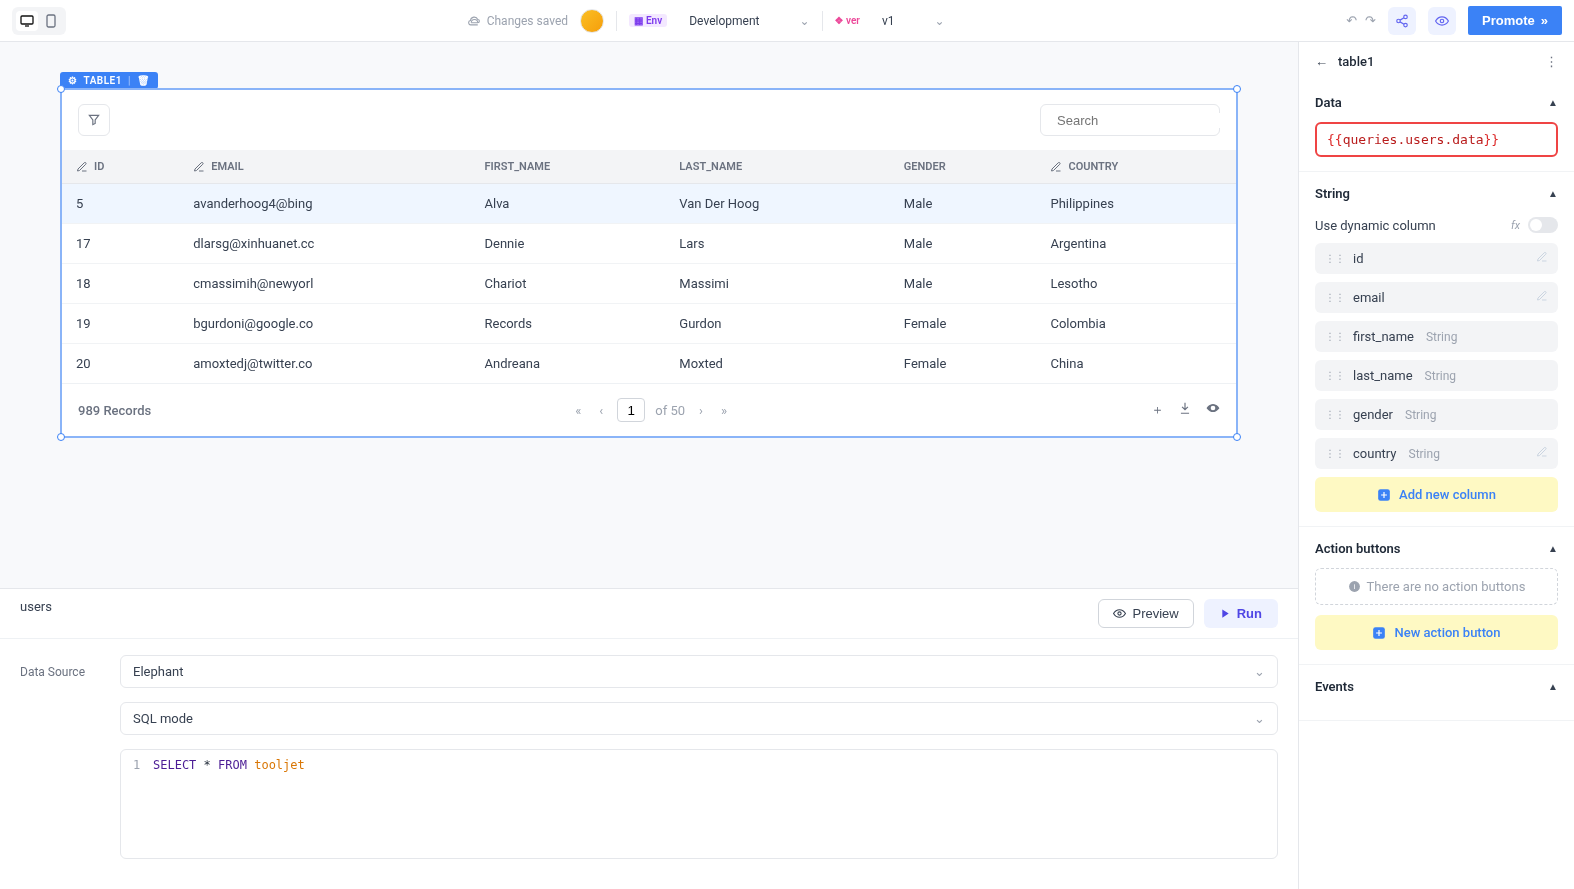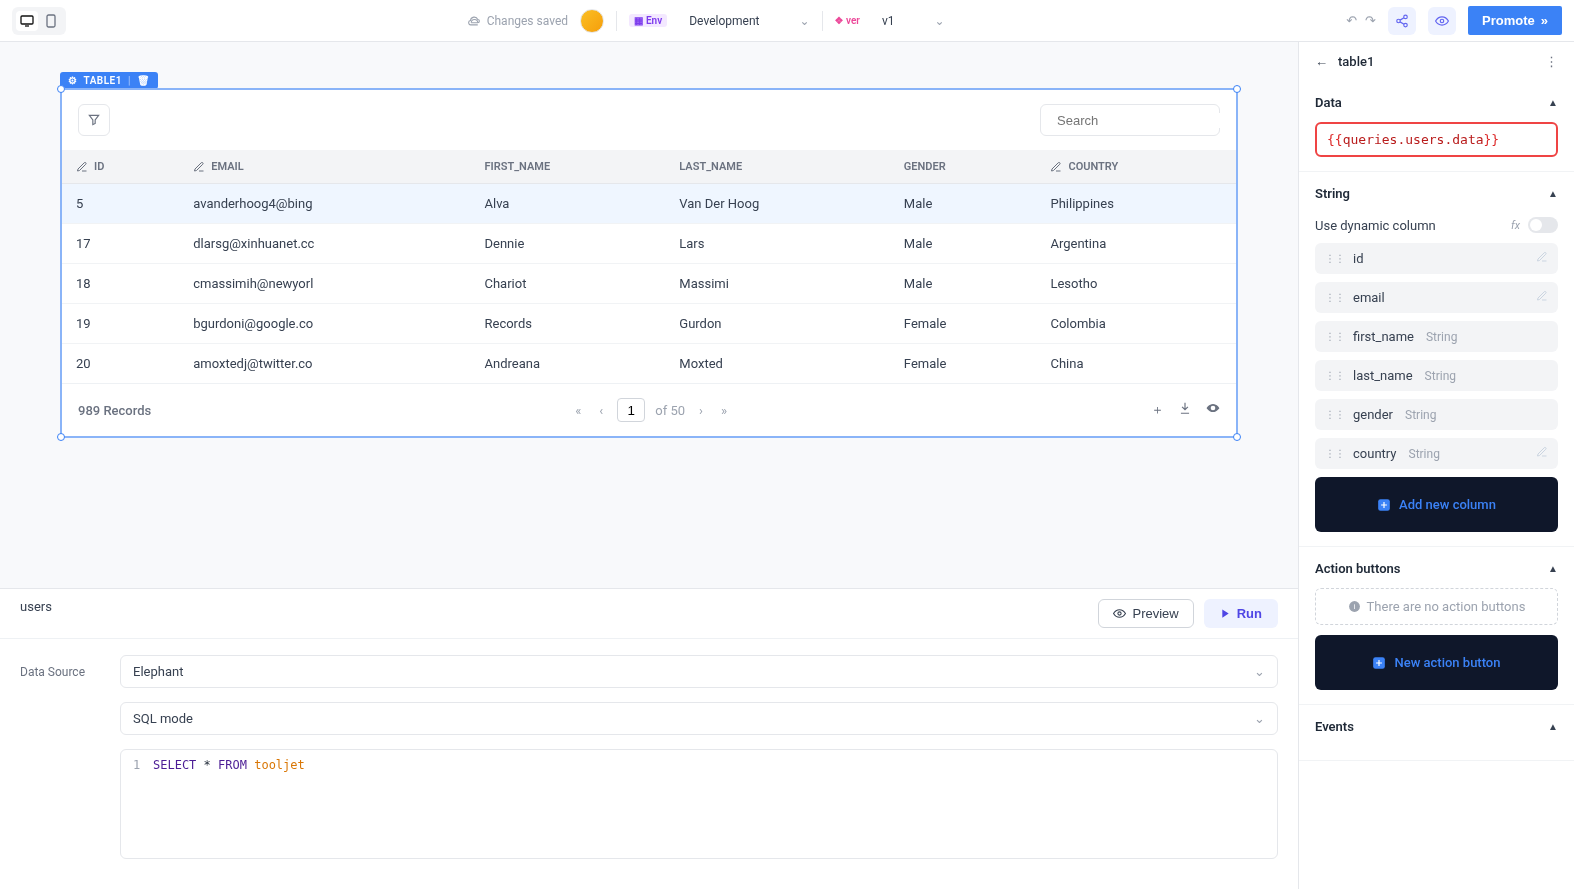--- a/index.html
+++ b/index.html
@@ -79,21 +79,21 @@
 .data-input .inner { color: #b91c1c; text-align: right; }
 .colrow { display: flex; justify-content: space-between; align-items: center; padding: 4px 0 10px; }
 .colrow .lbl { color: #374151; font-size: 13px; }
 .fx { color: #9ca3af; font-size: 11px; font-style: italic; }
 .toggle { width: 30px; height: 16px; background: #e5e7eb; border-radius: 10px; position: relative; cursor: pointer; }
 .toggle::after { content: ""; width: 12px; height: 12px; background: #fff; border-radius: 50%; position: absolute; left: 2px; top: 2px; }
 .col-item { background: #f3f4f6; border-radius: 6px; padding: 8px 10px; margin-bottom: 8px; display: flex; align-items: center; gap: 8px; color: #374151; font-size: 13px; cursor: pointer; }
 .col-item .grip { color: #9ca3af; cursor: grab; font-size: 10px; }
 .col-item .ctype { color: #9ca3af; font-size: 12px; margin-left: 4px; }
 .col-item .edit { color: #cbd5e1; margin-left: auto; }
-.add-btn { display: flex; align-items: center; justify-content: center; gap: 8px; color: #3b82f6; font-weight: 500; padding: 20px; background: #0f172a; border-radius: 6px; cursor: pointer; margin-top: 4px; }
+.add-btn { display: flex; align-items: center; justify-content: center; gap: 8px; color: #3b82f6; font-weight: 500; padding: 10px; background: #fef9c3; border-radius: 6px; cursor: pointer; margin-top: 4px; }
 .empty-box { border: 1px dashed #d1d5db; border-radius: 6px; padding: 10px; text-align: center; color: #9ca3af; font-size: 13px; margin-bottom: 10px; display: flex; align-items: center; justify-content: center; gap: 6px; }
 .pencil { width: 12px; height: 12px; }
 </style>
 </head>
 <body>
 
 <div class="topbar">
   <div class="topbar-left">
     <div class="device-toggle">
       <div class="device-btn active">

